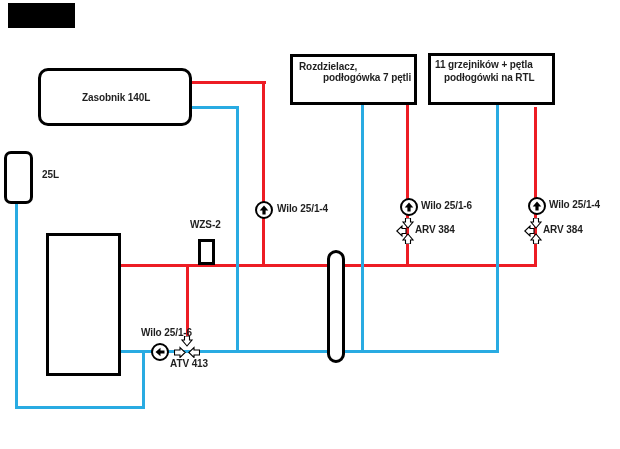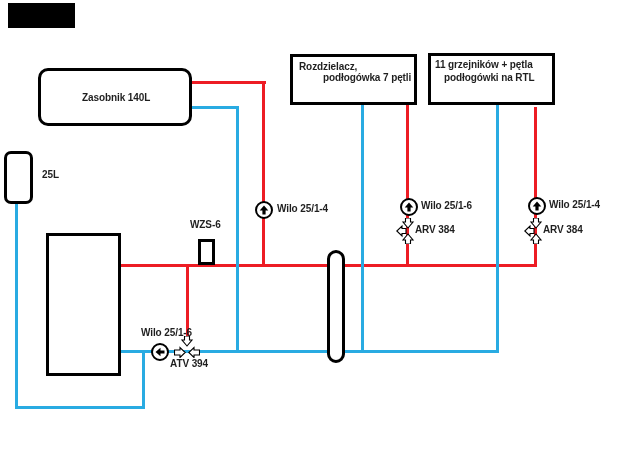--- a/index.html
+++ b/index.html
@@ -69,21 +69,21 @@
   <span class="lbl" style="left:299px;top:61px;">Rozdzielacz,</span>
   <span class="lbl" style="left:299px;top:72px;margin-left:24px;">podłogówka 7 pętli</span>
 
   <div class="comp" style="left:428px;top:53px;width:127px;height:52px;"></div>
   <span class="lbl" style="left:435px;top:59px;">11 grzejników + pętla</span>
   <span class="lbl" style="left:435px;top:72px;margin-left:9px;">podłogówki na RTL</span>
 
   <div class="comp thick" style="left:327px;top:250px;width:18px;height:113px;border-radius:9px;"></div>
 
   <div class="comp" style="left:198px;top:239px;width:17px;height:26px;"></div>
-  <span class="lbl" style="left:190px;top:219px;">WZS-6</span>
+  <span class="lbl" style="left:190px;top:219px;">WZS-2</span>
 
   <div class="pump" style="left:255px;top:201px;">
     <svg width="10" height="10" viewBox="0 0 10 10">
       <polygon points="5,0.5 9.3,5.5 6.6,5.5 6.6,9.5 3.4,9.5 3.4,5.5 0.7,5.5" fill="#000"></polygon>
     </svg>
   </div>
   <span class="lbl" style="left:277px;top:203px;">Wilo 25/1-4</span>
 
   <div class="pump" style="left:400px;top:198px;">
     <svg width="10" height="10" viewBox="0 0 10 10">
@@ -118,15 +118,15 @@
     <polygon points="9.5,26 14.5,26 14.5,22 17,22 12,16 7,22 9.5,22" fill="#fff" stroke="#000" stroke-width="1.1"></polygon>
     <polygon points="10,10.5 10,15.5 6,15.5 6,18 0.8,13 6,8 6,10.5" fill="#fff" stroke="#000" stroke-width="1.1"></polygon>
   </svg>
   <span class="lbl" style="left:543px;top:224px;">ARV 384</span>
 
   <svg class="valve" style="left:174px;top:336px;" width="26" height="22" viewBox="0 0 26 22">
     <polygon points="10.5,0 15.5,0 15.5,4 18,4 13,10 8,4 10.5,4" fill="#fff" stroke="#000" stroke-width="1.1"></polygon>
     <polygon points="0.5,14 6,14 6,11.5 11.2,16.5 6,21.5 6,19 0.5,19" fill="#fff" stroke="#000" stroke-width="1.1"></polygon>
     <polygon points="25.5,14 20,14 20,11.5 14.8,16.5 20,21.5 20,19 25.5,19" fill="#fff" stroke="#000" stroke-width="1.1"></polygon>
   </svg>
-  <span class="lbl" style="left:170px;top:358px;">ATV 394</span>
+  <span class="lbl" style="left:170px;top:358px;">ATV 413</span>
 
 </div>
 
 </body></html>

